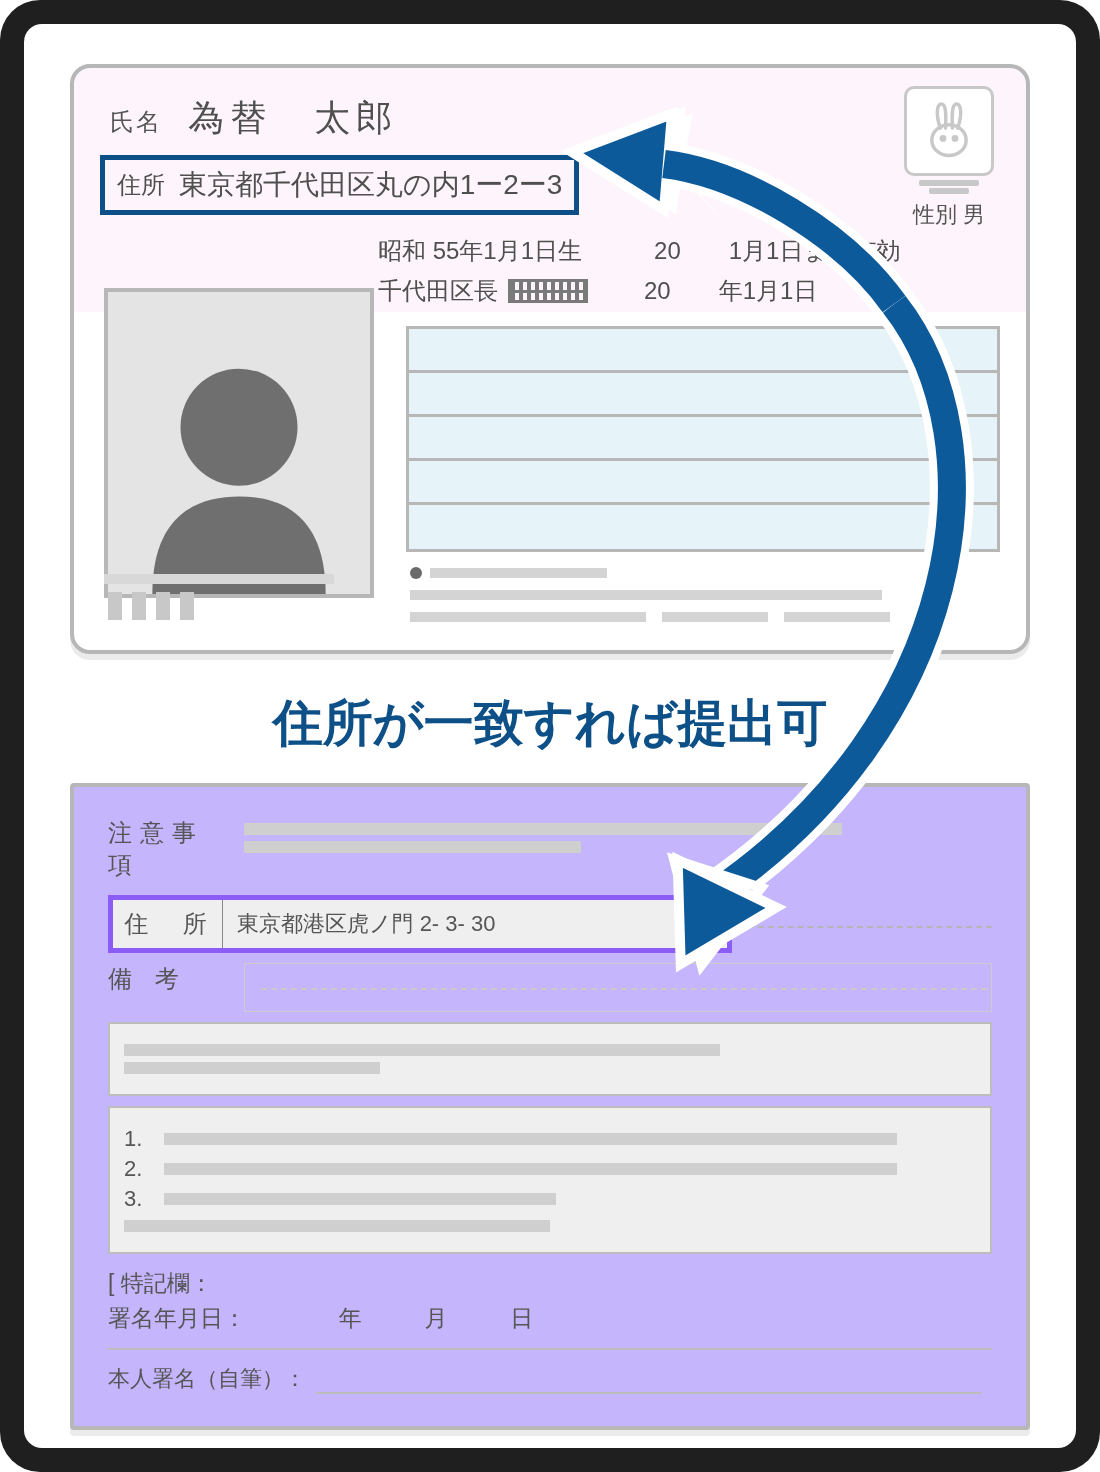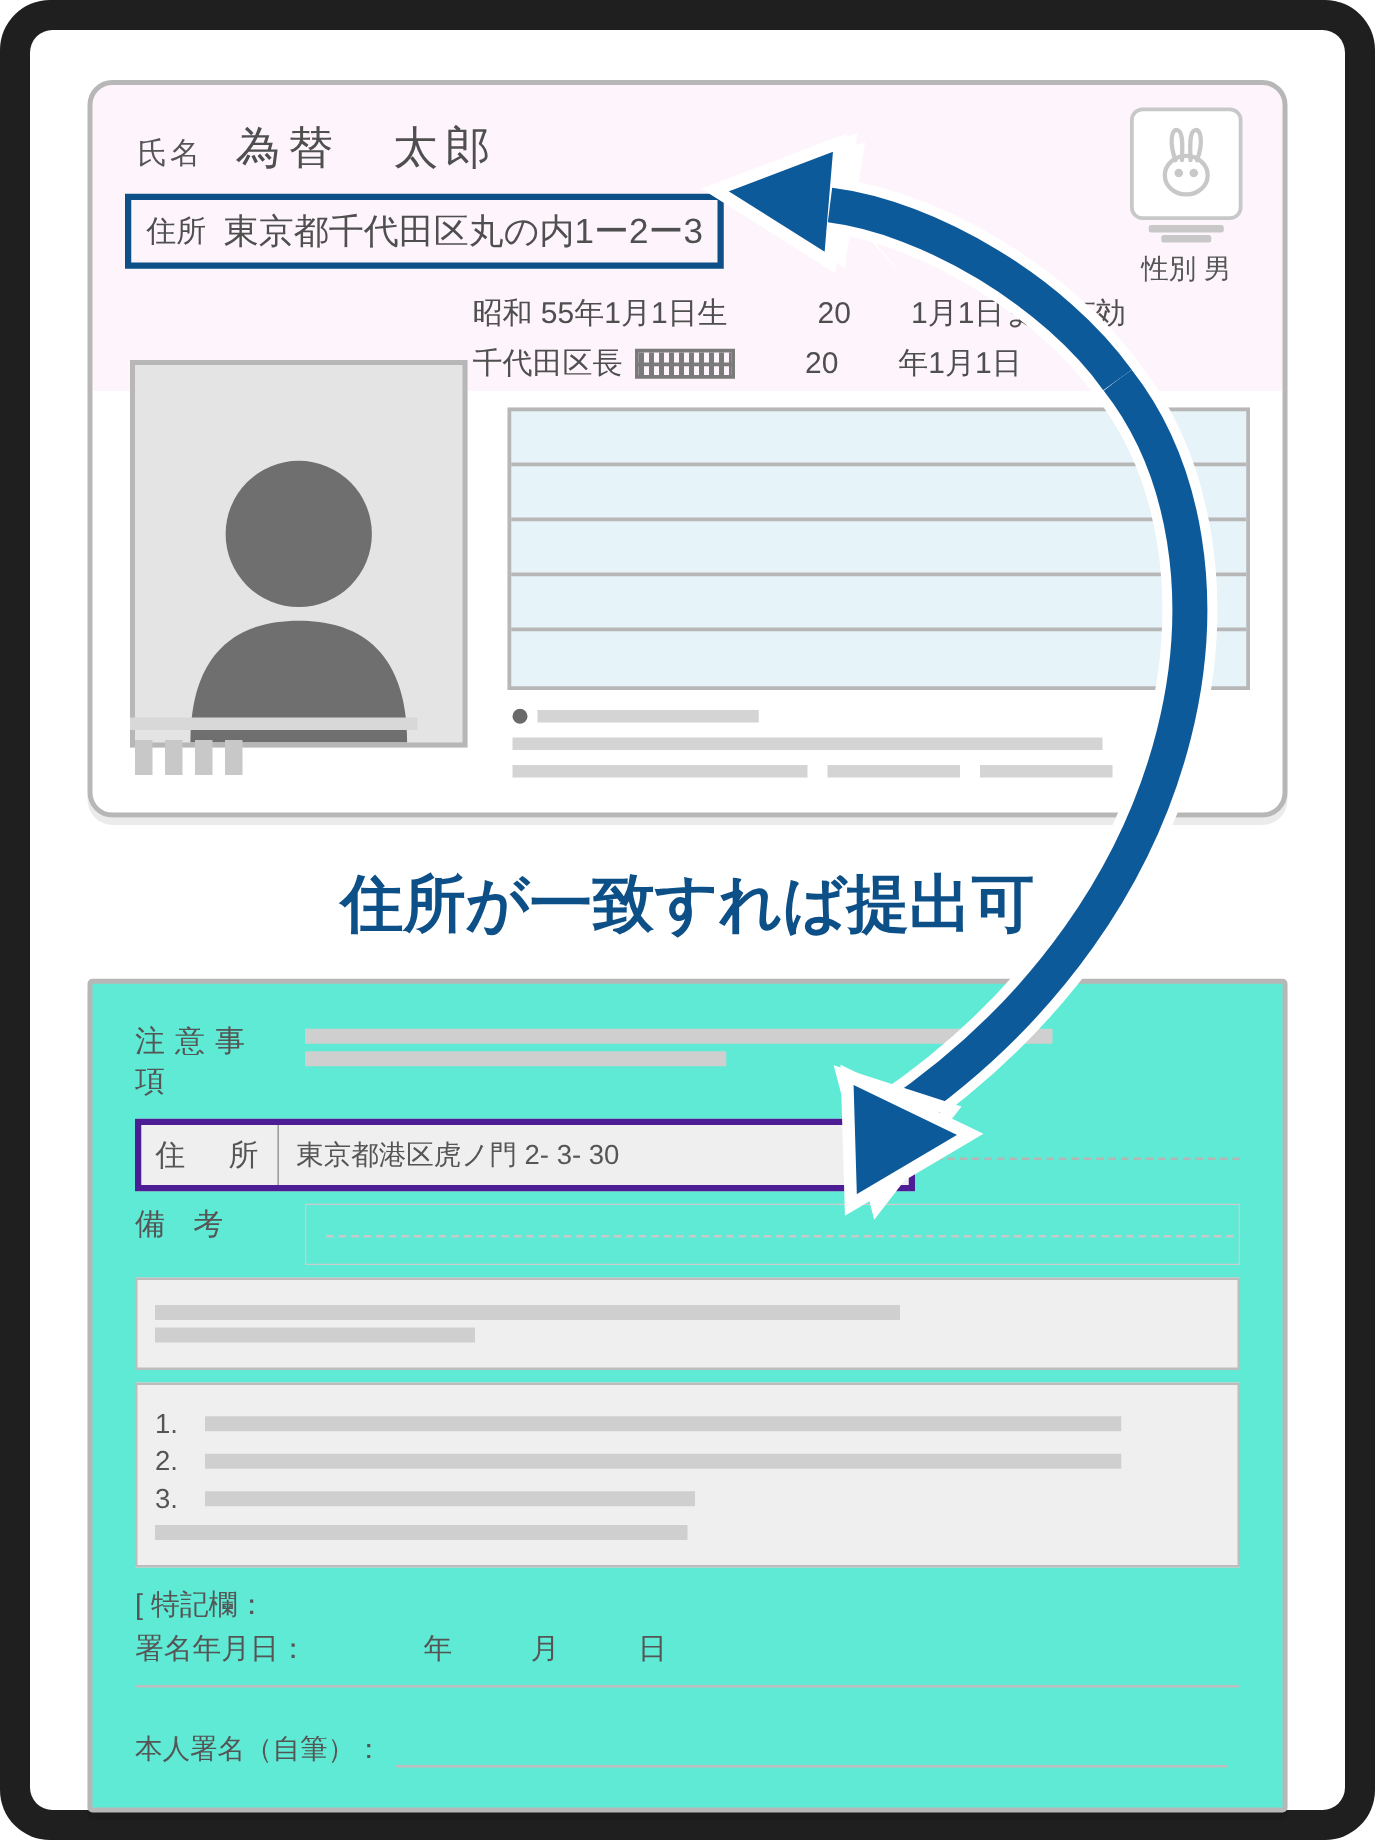--- a/index.html
+++ b/index.html
@@ -149,38 +149,38 @@
     -webkit-text-stroke: 8px #fff;
     paint-order: stroke fill;
     position: relative;
     z-index: 5;
   }
 
   
   .form-card {
     width: 960px;
     margin: 0 auto;
-    background: #5eead4;
+    background: #c4b5fd;
     border: 4px solid #b7b7b7;
     border-radius: 4px;
     padding: 30px 34px 28px;
     box-shadow: 0 6px 0 rgba(0,0,0,0.08);
     font-size: 23px;
     color:#555;
   }
   .form-row{display:flex;align-items:flex-start;gap:16px;margin-bottom:10px;}
   .form-label{width:120px;font-size:24px;letter-spacing:8px;}
   .form-bars{flex:1;}
   .fbar{height:12px;background:#cfcfcf;margin:6px 0;}
   .fbar.w80{width:80%;} .fbar.w45{width:45%;}
   .fbar.w70{width:70%;}
   .fbar.w50{width:50%;} .fbar.w30{width:30%;}
 
   .addr-box2{
-    border:5px solid #4c1d95;
+    border:5px solid #8b5cf6;
     display:flex; align-items:stretch; height:58px;
     background:#efefef;
     width: 640px;
     margin: 4px 0 10px;
   }
   .addr-box2 .lab{
     width:110px; border-right:1px solid #888; display:flex;align-items:center;justify-content:center;
     font-size:24px; letter-spacing:14px; padding-left:10px;
   }
   .addr-box2 .val{flex:1;display:flex;align-items:center;padding:0 14px;font-size:22px;}
@@ -345,21 +345,21 @@
           <span>署名年月日：</span>
           <span style="display:inline-block;width:80px;"></span>
           <span>年</span>
           <span style="display:inline-block;width:50px;"></span>
           <span>月</span>
           <span style="display:inline-block;width:50px;"></span>
           <span>日</span>
         </div>
         <div class="footer-sep"></div>
         <div class="footer-row">
-          <div style="display:flex;flex:1;margin-top:20px;">
+          <div style="display:flex;flex:1;">
             <span>本人署名（自筆）：</span>
             <span class="sig-slot"></span>
           </div>
         </div>
       </div>
     </div>
 
     <svg class="arrow-overlay" viewBox="0 0 1052 1424">
       <defs>
         <marker id="ah1" markerWidth="16" markerHeight="16" refX="4" refY="6" orient="auto">

